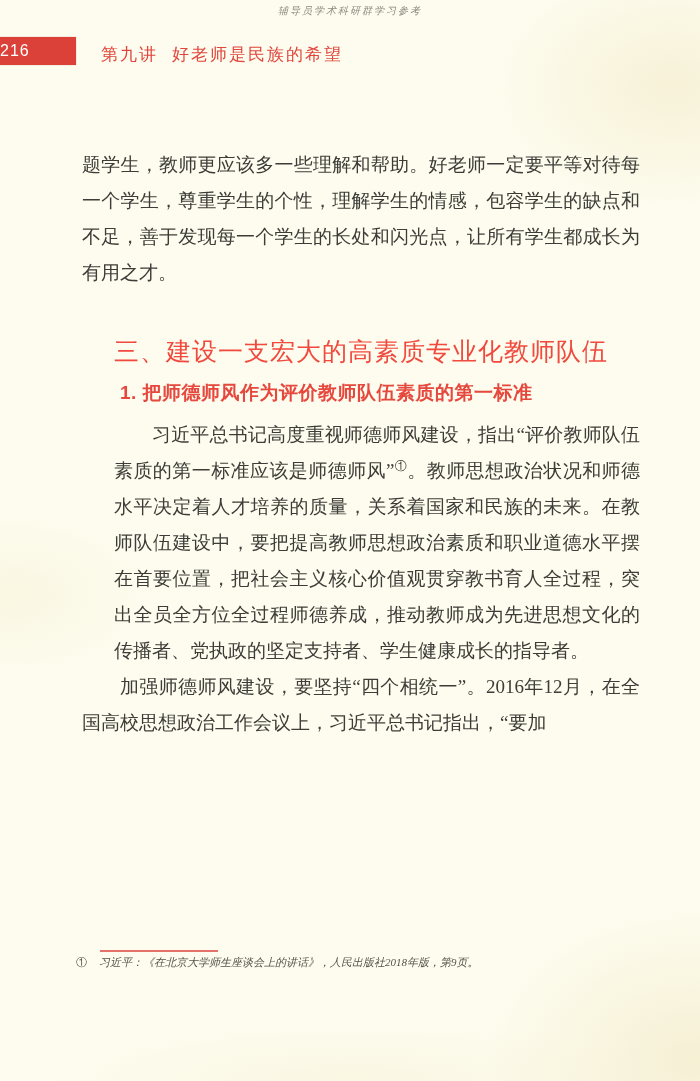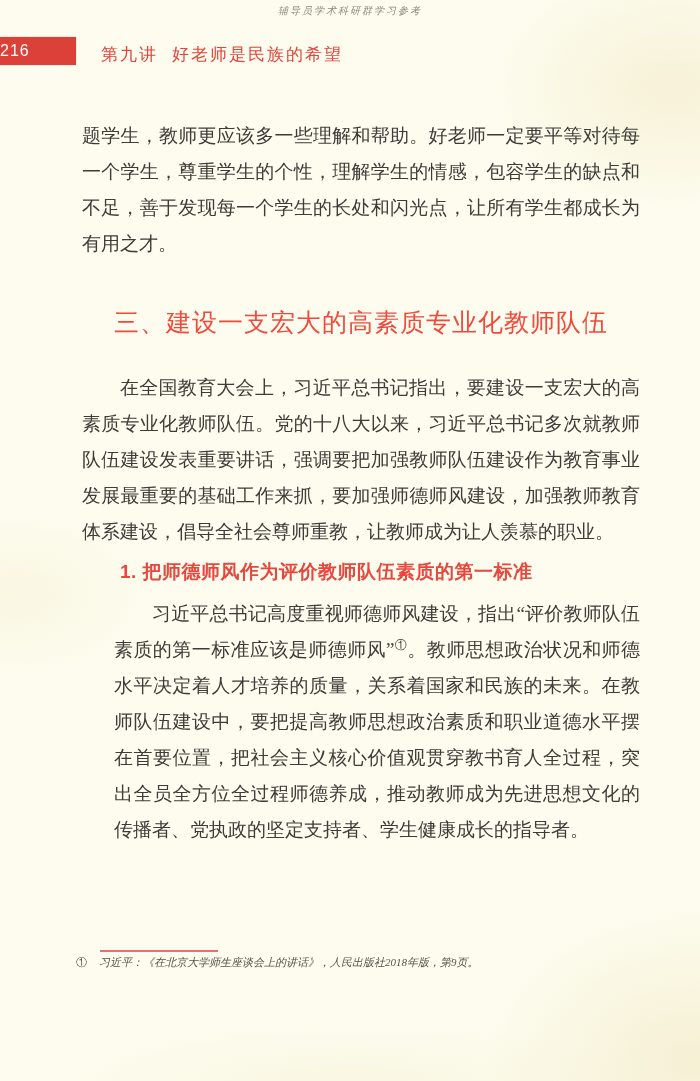--- a/index.html
+++ b/index.html
@@ -52,21 +52,21 @@
     white-space: nowrap;
   }
   .chapter-head .chapter-label { margin-right: 14px; text-align: center; }
   .content {
     position: absolute; left: 82px; top: 118px; width: 558px;
     color: var(--body-text);
     font-size: 19px; line-height: 36px;
     text-align: justify;
   }
   .body-p { margin: 0; text-indent: 2em; }
-  .body-p.no-indent { text-indent: 0; }
+  .body-p.no-indent { text-indent: 0; margin-top: 29px; }
   .section-heading {
     margin: 40px 0 0 0;
     padding: 0;
     text-align: center; text-indent: 0;
     color: var(--heading-red);
     font-family: "Liberation Sans", sans-serif;
     font-size: 25px; line-height: 40px;
     font-weight: normal; letter-spacing: 1px;
     white-space: nowrap;
   }
@@ -113,26 +113,26 @@
   <div class="chapter-head">
     <span class="chapter-label">第九讲</span><span>好老师是民族的希望</span>
   </div>
 
   <div class="content">
 
     <p class="body-p no-indent">题学生，教师更应该多一些理解和帮助。好老师一定要平等对待每一个学生，尊重学生的个性，理解学生的情感，包容学生的缺点和不足，善于发现每一个学生的长处和闪光点，让所有学生都成长为有用之才。</p>
 
     <h2 class="section-heading">三、建设一支宏大的高素质专业化教师队伍</h2>
 
-    <p class="body-p after-section">在全国教育大会上，习近平总书记指出，要建设一支宏大的高素质专业化教师队伍。党的十八大以来，习近平总书记多次就教师队伍建设发表重要讲话，强调要把加强教师队伍建设作为教育事业发展最重要的基础工作来抓，要加强师德师风建设，加强教师教育体系建设，倡导全社会尊师重教，让教师成为让人羡慕的职业。</p>
 
     <h3 class="subsection-heading">1. 把师德师风作为评价教师队伍素质的第一标准</h3>
 
     <p class="body-p after-subsection"><span>习近平总书记高度重视师德师风建设，指出“评价教师队伍素质的第一标准应该是师德师风”</span><sup class="note-ref">①</sup><span>。教师思想政治状况和师德水平决定着人才培养的质量，关系着国家和民族的未来。在教师队伍建设中，要把提高教师思想政治素质和职业道德水平摆在首要位置，把社会主义核心价值观贯穿教书育人全过程，突出全员全方位全过程师德养成，推动教师成为先进思想文化的传播者、党执政的坚定支持者、学生健康成长的指导者。</span></p>
 
+    <p class="body-p">加强师德师风建设，要坚持“四个相统一”。2016年12月，在全国高校思想政治工作会议上，习近平总书记指出，“要加</p>
 
   </div>
 
   <div class="footnote-rule"></div>
 
   <div class="footnote">
     <span class="fn-marker">①</span><span>习近平：《在北京大学师生座谈会上的讲话》，人民出版社2018年版，第9页。</span>
   </div>
 
 </div>

